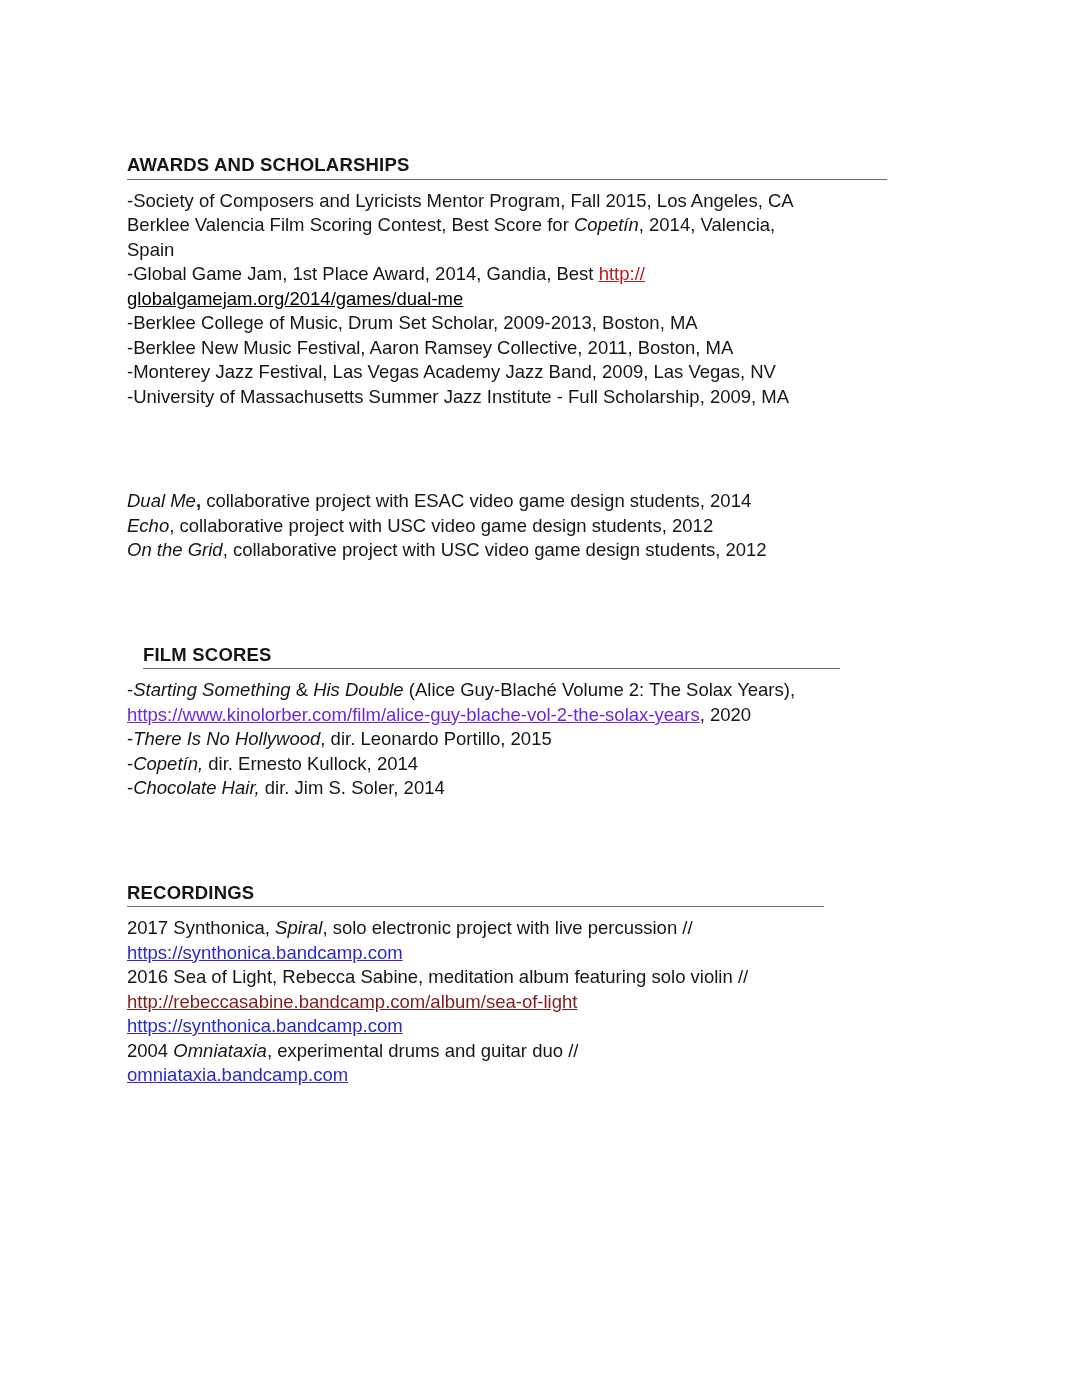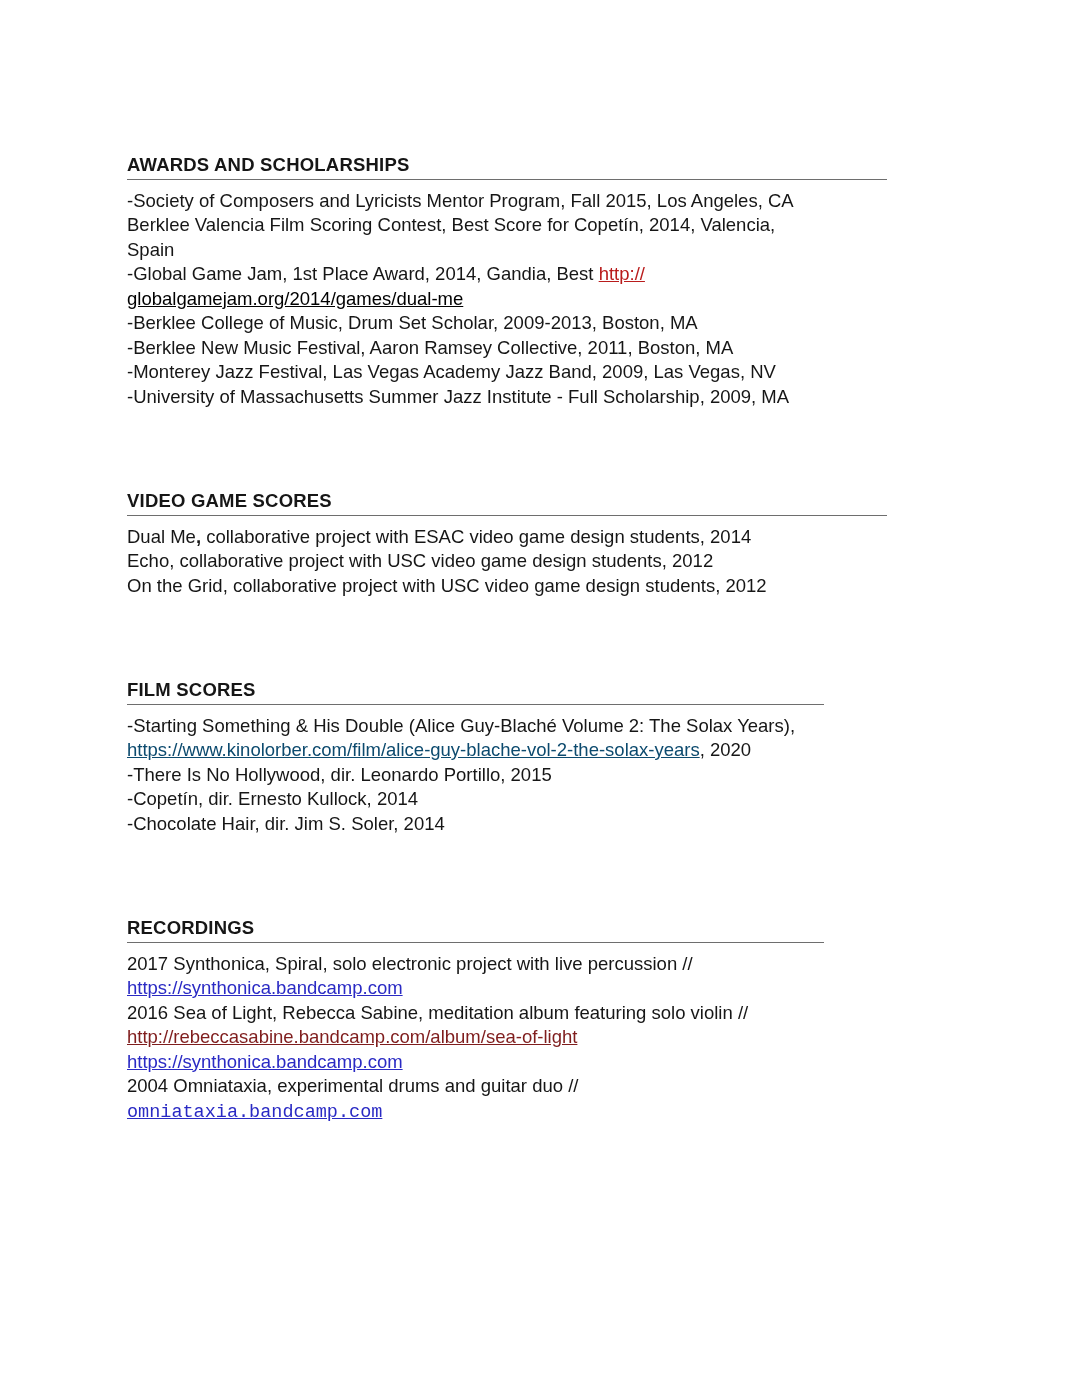--- a/index.html
+++ b/index.html
@@ -25,21 +25,21 @@
   .heading {
     font-weight: bold;
     letter-spacing: 0.2px;
     border-bottom: 1.5px solid #6e6e6e;
     padding-bottom: 1px;
     margin-bottom: 9px;
     white-space: nowrap;
     box-sizing: border-box;
   }
   .line { white-space: nowrap; }
-  .italic { }
+  .italic { font-style: italic; }
   .bold { font-weight: bold; }
   .link {
     text-decoration: underline;
     cursor: pointer;
   }
 </style>
 </head>
 <body>
 
 <div class="page" style="background: rgb(255, 255, 255); color: rgb(22, 22, 22);">
@@ -49,36 +49,35 @@
       <div class="line"><span>Berklee Valencia Film Scoring Contest, Best Score for </span><span class="italic">Copetín</span><span>, 2014, Valencia,</span></div>
       <div class="line"><span>Spain</span></div>
       <div class="line"><span>-Global Game Jam, 1st Place Award, 2014, Gandia, Best </span><a class="link" style="color: #b91c1c;">http://</a></div>
       <div class="line"><a class="link" style="color: #000000;">globalgamejam.org/2014/games/dual-me</a></div>
       <div class="line"><span>-Berklee College of Music, Drum Set Scholar, 2009-2013, Boston, MA</span></div>
       <div class="line"><span>-Berklee New Music Festival, Aaron Ramsey Collective, 2011, Boston, MA</span></div>
       <div class="line"><span>-Monterey Jazz Festival, Las Vegas Academy Jazz Band, 2009, Las Vegas, NV</span></div>
       <div class="line"><span>-University of Massachusetts Summer Jazz Institute - Full Scholarship, 2009, MA</span></div>
     </section>
     <section class="sec">
-      <div class="heading" style="width: 760px; border-bottom-color: rgb(110, 110, 110);">VIDEO GAME SCORES</div>
       <div class="line"><span class="italic">Dual Me</span><span class="bold">,</span><span> collaborative project with ESAC video game design students, 2014</span></div>
       <div class="line"><span class="italic">Echo</span><span>, collaborative project with USC video game design students, 2012</span></div>
       <div class="line"><span class="italic">On the Grid</span><span>, collaborative project with USC video game design students, 2012</span></div>
     </section>
     <section class="sec">
-      <div class="heading" style="width: 697px; border-bottom-color: rgb(110, 110, 110);">FILM SCORES</div>
+      <div class="heading" style="width: 697px; border-bottom-color: rgb(110, 110, 110); margin-left: 16px;">FILM SCORES</div>
       <div class="line"><span>-</span><span class="italic">Starting Something</span><span> &amp; </span><span class="italic">His Double</span><span> (Alice Guy-Blaché Volume 2: The Solax Years),</span></div>
-      <div class="line"><a class="link" style="color: #0c4a6e;">https://www.kinolorber.com/film/alice-guy-blache-vol-2-the-solax-years</a><span>, 2020</span></div>
+      <div class="line"><a class="link" style="color: #6d28d9;">https://www.kinolorber.com/film/alice-guy-blache-vol-2-the-solax-years</a><span>, 2020</span></div>
       <div class="line"><span>-</span><span class="italic">There Is No Hollywood</span><span>, dir. Leonardo Portillo, 2015</span></div>
       <div class="line"><span>-</span><span class="italic">Copetín,</span><span> dir. Ernesto Kullock, 2014</span></div>
       <div class="line"><span>-</span><span class="italic">Chocolate Hair,</span><span> dir. Jim S. Soler, 2014</span></div>
     </section>
     <section class="sec">
       <div class="heading" style="width: 697px; border-bottom-color: rgb(110, 110, 110);">RECORDINGS</div>
       <div class="line"><span>2017 Synthonica, </span><span class="italic">Spiral</span><span>, solo electronic project with live percussion //</span></div>
       <div class="line"><a class="link" style="color: rgb(42, 42, 196);">https://synthonica.bandcamp.com</a></div>
       <div class="line"><span>2016 Sea of Light, Rebecca Sabine, meditation album featuring solo violin //</span></div>
       <div class="line"><a class="link" style="color: #7f1d1d;">http://rebeccasabine.bandcamp.com/album/sea-of-light</a></div>
       <div class="line"><a class="link" style="color: rgb(42, 42, 196);">https://synthonica.bandcamp.com</a></div>
       <div class="line"><span>2004 </span><span class="italic">Omniataxia</span><span>, experimental drums and guitar duo //</span></div>
-      <div class="line"><a class="link" style="color: rgb(42, 42, 196); font-family: Liberation Mono, monospace;">omniataxia.bandcamp.com</a></div>
+      <div class="line"><a class="link" style="color: rgb(42, 42, 196);">omniataxia.bandcamp.com</a></div>
     </section>
   </div>
 
 </body></html>

